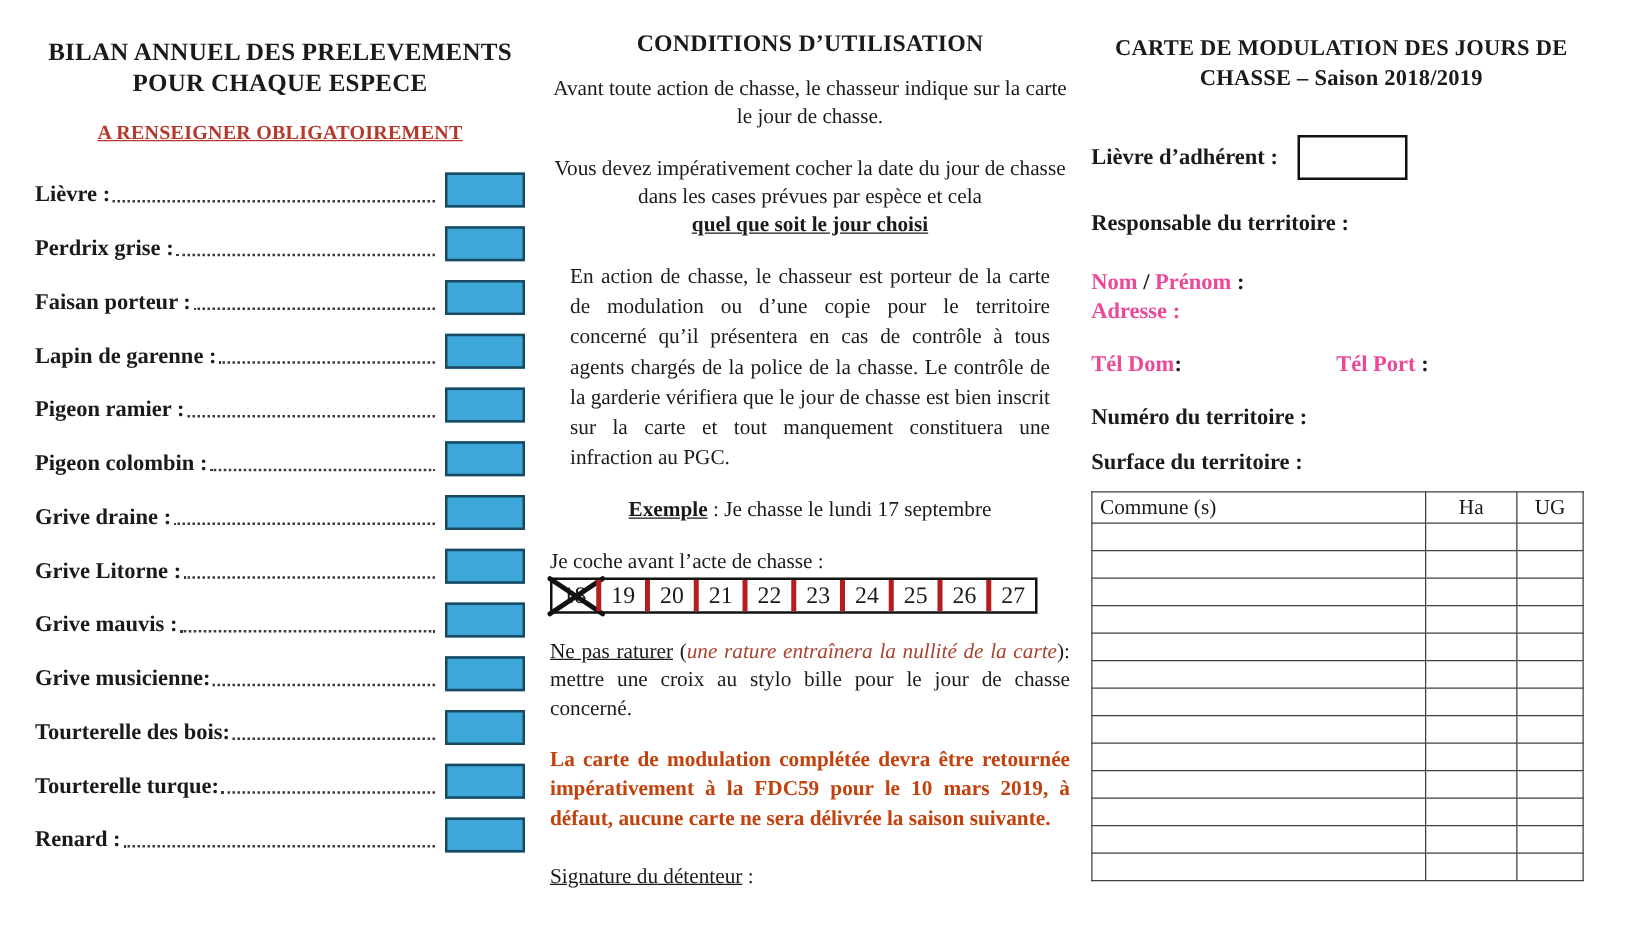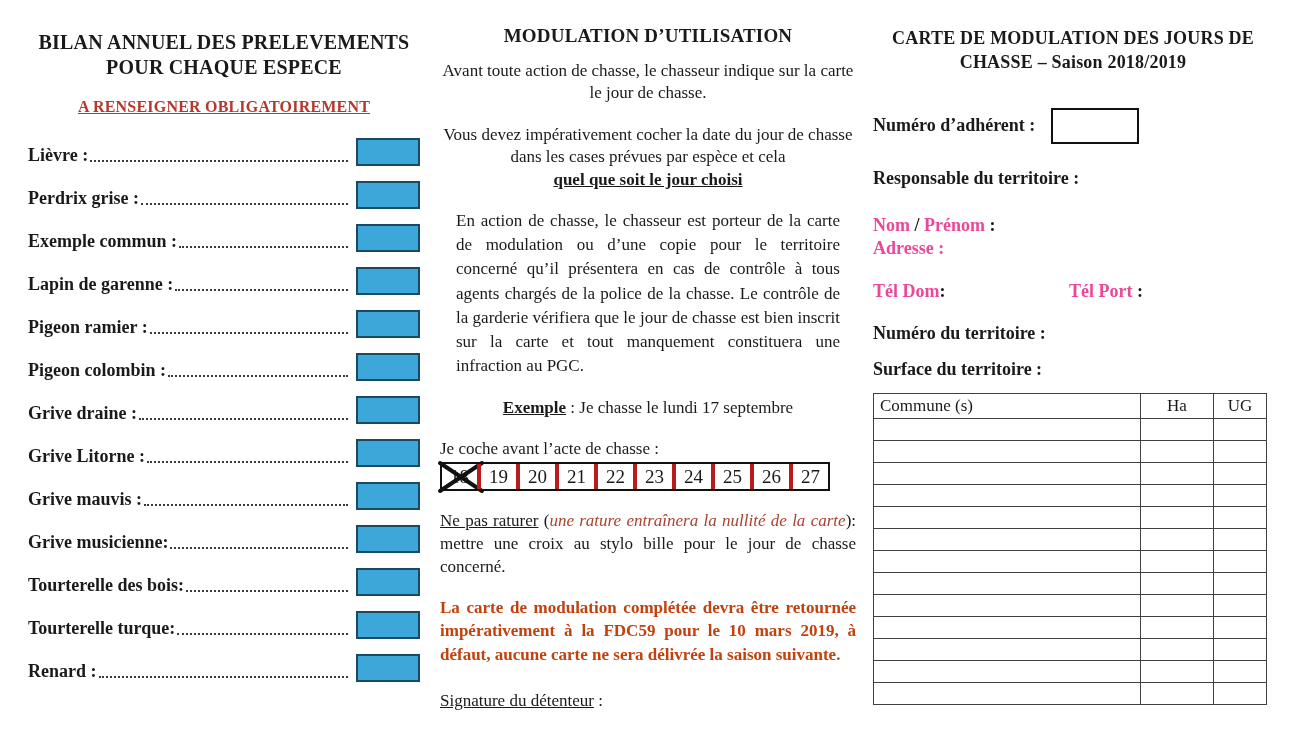--- a/index.html
+++ b/index.html
@@ -81,21 +81,21 @@
         <span class="species-label">Lièvre :</span>
         <span class="leader"></span>
         <span class="count-box"></span>
       </div>
       <div class="species-row">
         <span class="species-label">Perdrix grise :</span>
         <span class="leader"></span>
         <span class="count-box"></span>
       </div>
       <div class="species-row">
-        <span class="species-label">Exemple commun :</span>
+        <span class="species-label">Faisan porteur :</span>
         <span class="leader"></span>
         <span class="count-box"></span>
       </div>
       <div class="species-row">
         <span class="species-label">Lapin de garenne :</span>
         <span class="leader"></span>
         <span class="count-box"></span>
       </div>
       <div class="species-row">
         <span class="species-label">Pigeon ramier :</span>
@@ -139,21 +139,21 @@
       </div>
       <div class="species-row">
         <span class="species-label">Renard :</span>
         <span class="leader"></span>
         <span class="count-box"></span>
       </div>
     </div>
   </div>
 
   <div class="col-mid">
-    <div class="cond-title">MODULATION D’UTILISATION</div>
+    <div class="cond-title">CONDITIONS D’UTILISATION</div>
     <p class="mid-p">Avant toute action de chasse, le chasseur indique sur la carte le jour de chasse.</p>
     <p class="mid-p" style="margin-top:19px;">
       <span>Vous devez impérativement cocher la date du jour de chasse dans les cases prévues par espèce et cela</span>
       <span class="mid-emphasis">quel que soit le jour choisi</span>
     </p>
     <p class="mid-just">En action de chasse, le chasseur est porteur de la carte de modulation ou d’une copie pour le territoire concerné qu’il présentera en cas de contrôle à tous agents chargés de la police de la chasse. Le contrôle de la garderie vérifiera que le jour de chasse est bien inscrit sur la carte et tout manquement constituera une infraction au PGC.</p>
 
     <div class="example">
       <span class="ex-label">Exemple</span><span> : Je chasse le lundi 17 septembre</span>
     </div>
@@ -205,21 +205,21 @@
 
     <div class="signature">
       <span class="signature-u">Signature du détenteur</span><span> :</span>
     </div>
   </div>
 
   <div class="col-right">
     <div class="carte-title">CARTE DE MODULATION DES JOURS DE CHASSE – Saison 2018/2019</div>
 
     <div class="adherent-row">
-      <span class="field">Numéro d’adhérent :</span>
+      <span class="field">Lièvre d’adhérent :</span>
       <span class="adherent-box"></span>
     </div>
 
     <div class="field responsable">Responsable du territoire :</div>
 
     <div class="nomprenom">
       <span class="blue">Nom</span><span class="dark"> / </span><span class="blue">Prénom</span><span class="dark"> :</span>
       <div class="adresse">
         <span class="blue">Adresse</span><span class="blue"> :</span>
       </div>

